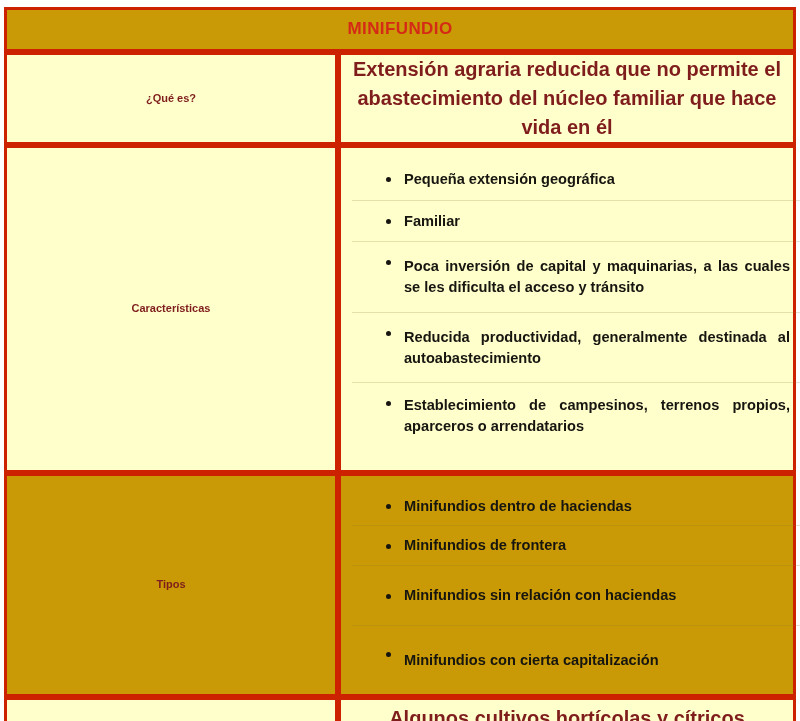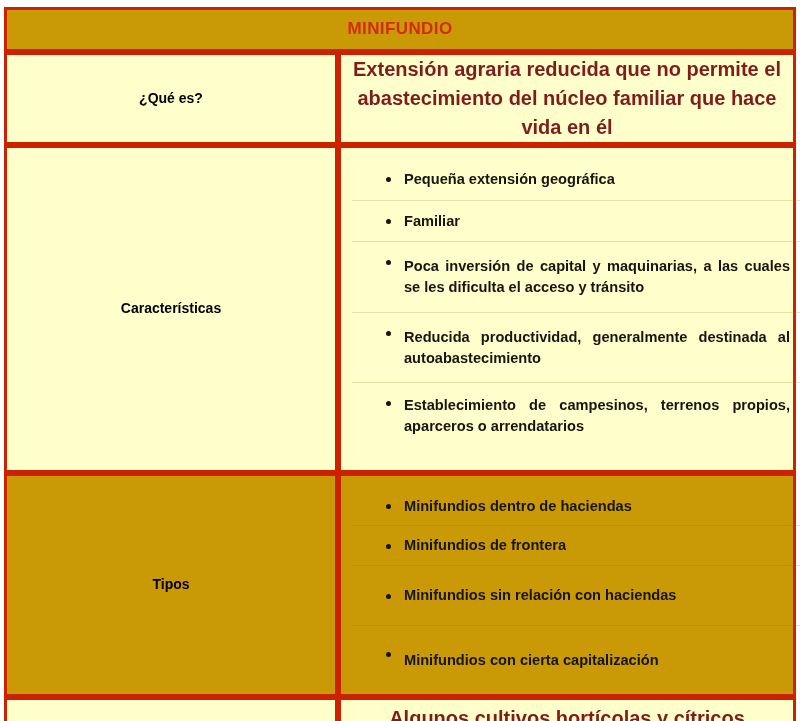--- a/index.html
+++ b/index.html
@@ -59,22 +59,22 @@
     letter-spacing: 0.4px;
     line-height: 1.1;
     display: block;
   }
 
   
   .label-cell {
     text-align: center;
   }
   .label-text {
-    color: #000000;
-    font-size: 14px;
+    color: #7f1d1d;
+    font-size: 11px;
     font-weight: bold;
     line-height: 1.2;
     display: block;
   }
 
   
   .para-cell {
     text-align: center;
     padding: 10px 12px;
   }

